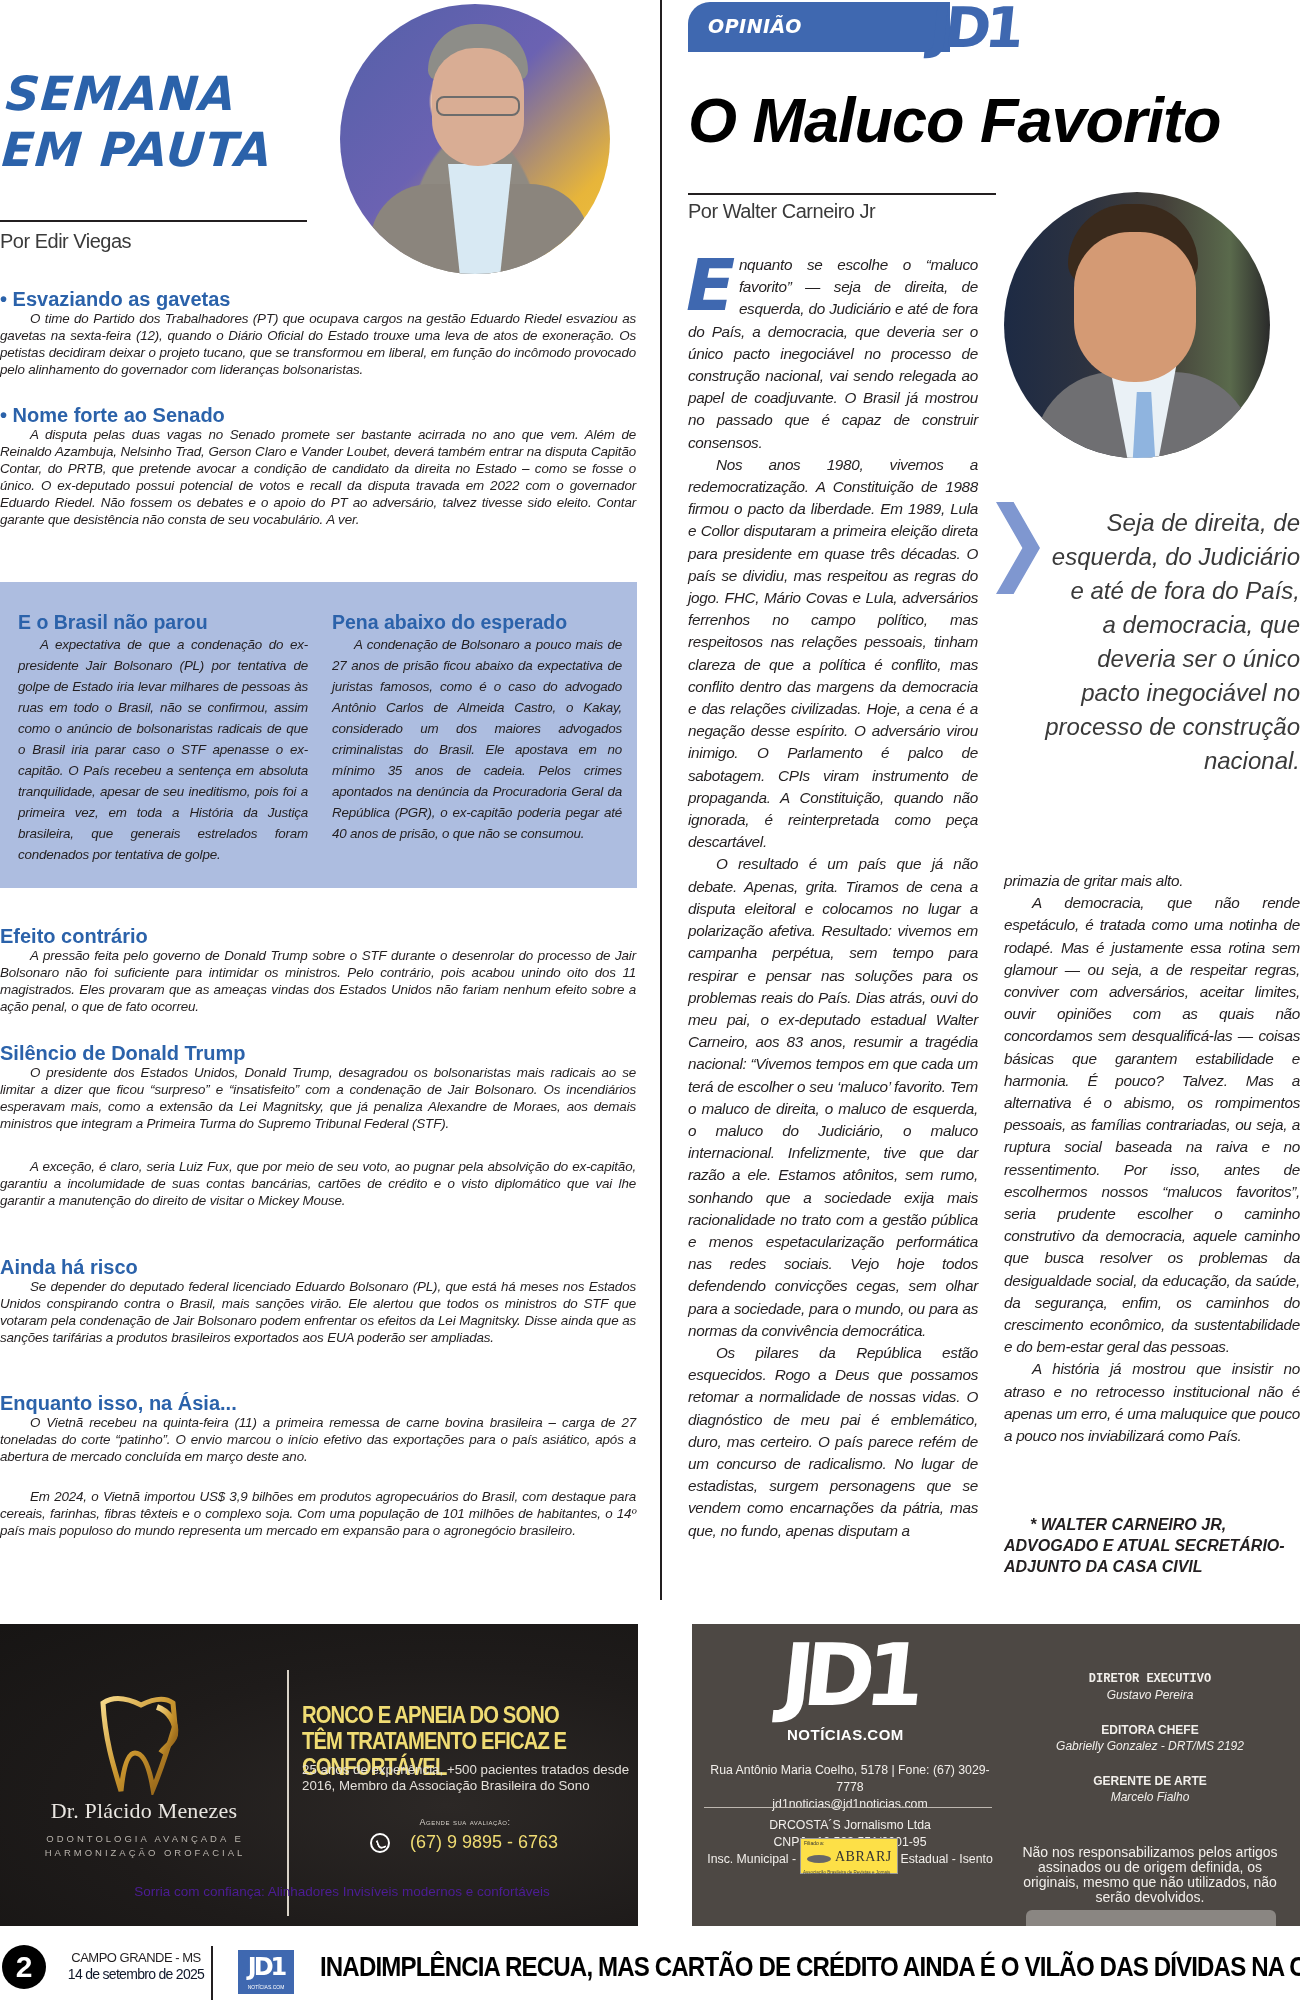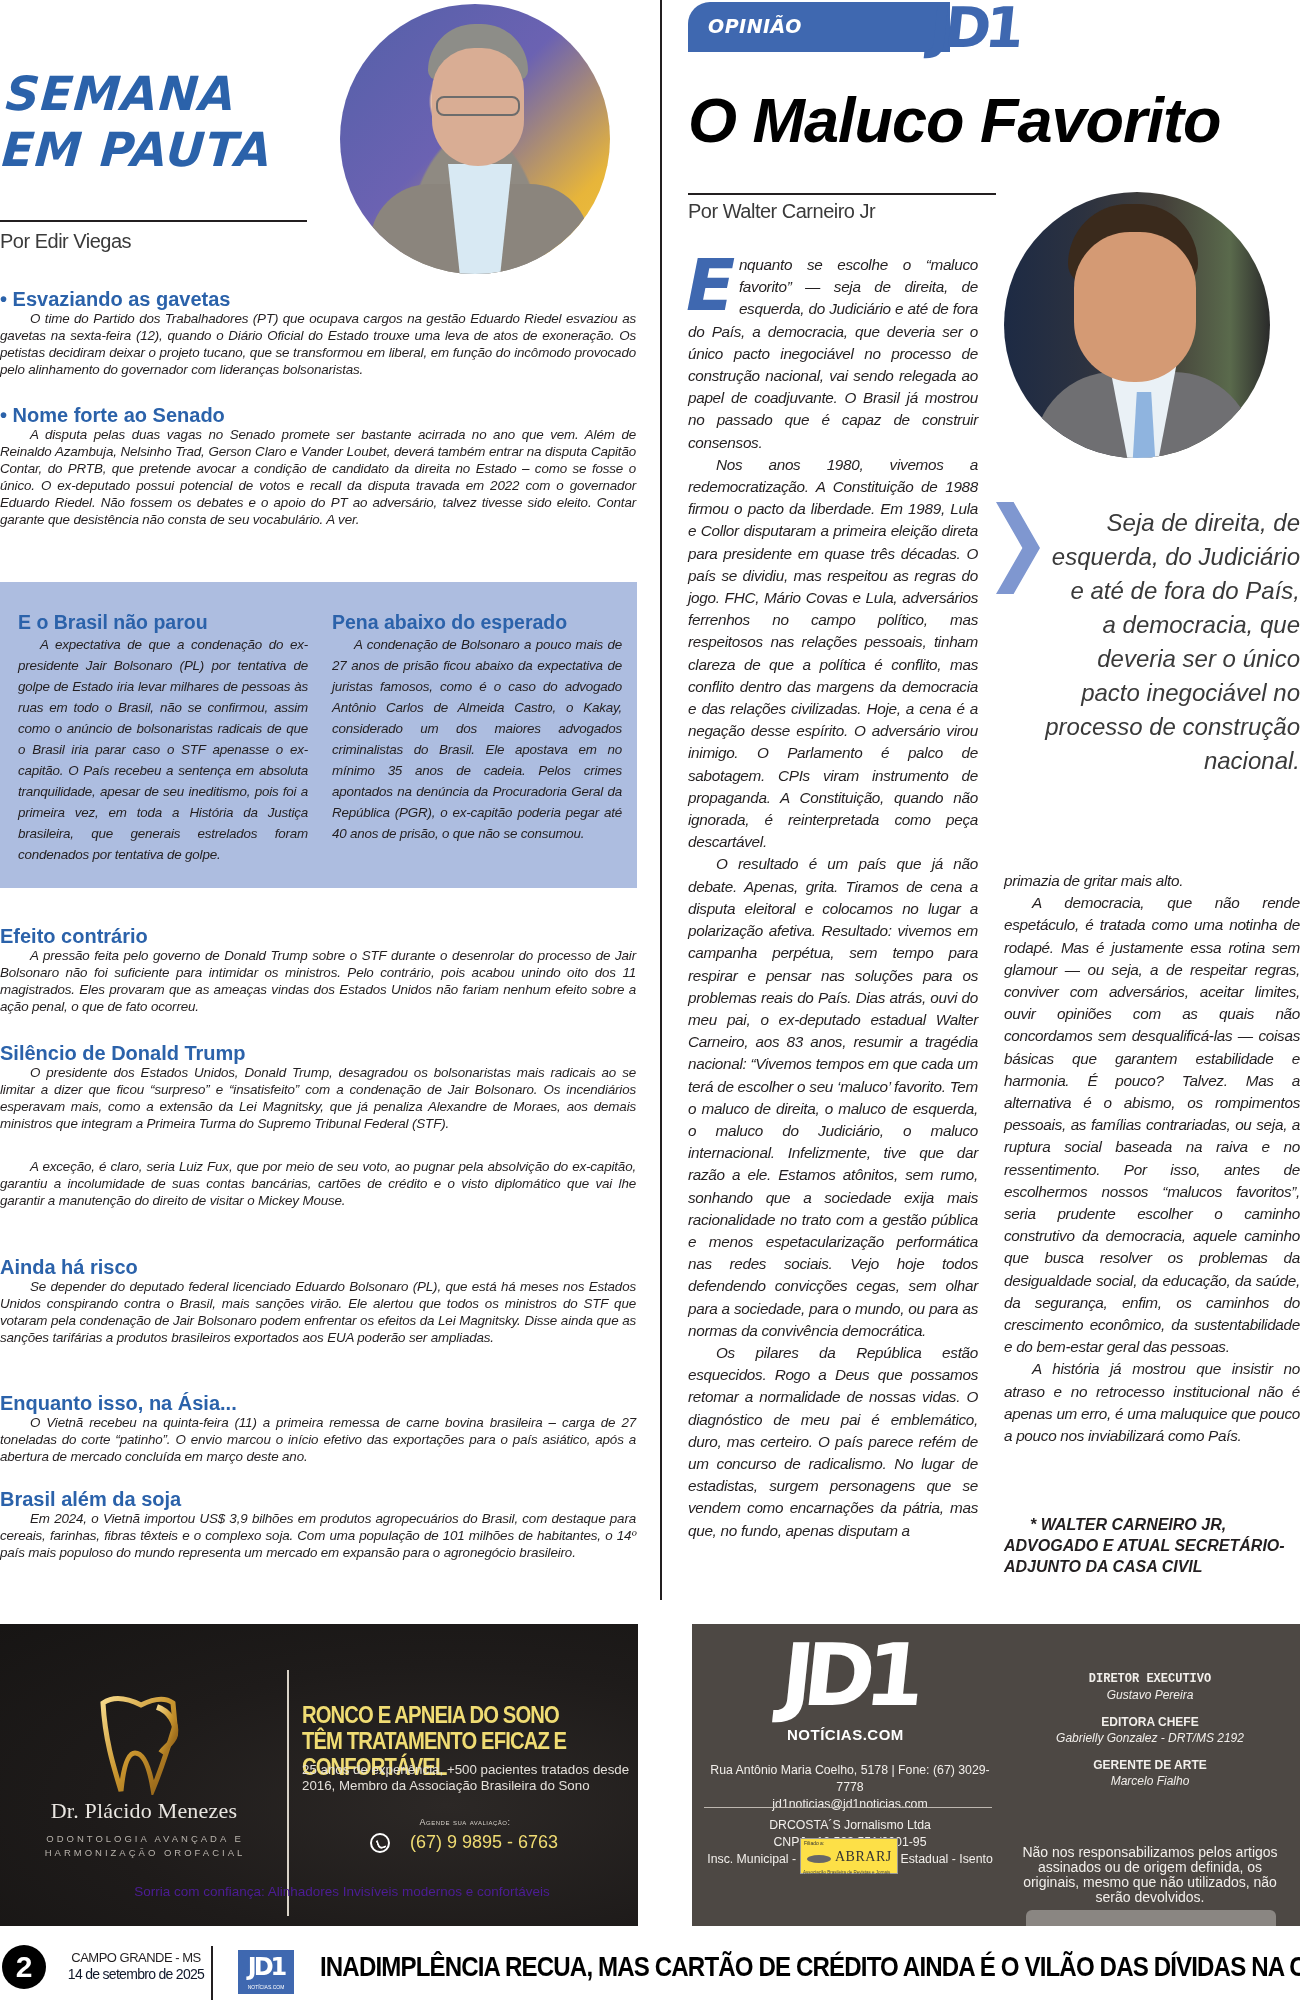--- a/index.html
+++ b/index.html
@@ -93,21 +93,21 @@
   .jd1-info { left: 700px; top: 1762px; width: 300px; text-align: center; color: #f2efeb; font-family: "Liberation Sans Narrow","Liberation Sans", sans-serif; font-size: 12.3px; line-height: 17px; }
   .jd1-rule { left: 704px; top: 1807px; width: 288px; height: 1px; background: #bdb7b0; }
   .jd1-company { left: 700px; top: 1817px; width: 300px; text-align: center; color: #f2efeb; font-family: "Liberation Sans Narrow","Liberation Sans", sans-serif; font-size: 12.3px; line-height: 17px; }
   .abrarj-badge { left: 800px; top: 1838px; width: 98px; height: 36px; background: #fde047; border: 1px solid #999; }
   .abrarj-badge .tiny { position: absolute; left: 3px; top: 1px; font-size: 5px; color: #333; }
   .abrarj-badge .name { position: absolute; left: 34px; top: 10px; font-family: "Liberation Serif", serif; font-size: 14px; color: #333; letter-spacing: 0.5px; }
   .abrarj-badge .fish { position: absolute; left: 6px; top: 16px; width: 24px; height: 8px; border-radius: 50%; background: #666; }
   .abrarj-badge .sub { position: absolute; left: 2px; top: 31px; font-size: 4.5px; color: #444; white-space: nowrap; }
 
   .staff { left: 1020px; top: 1668px; width: 260px; text-align: center; color: #f2efeb; font-family: "Liberation Sans Narrow","Liberation Sans", sans-serif; }
-  .staff .role { font-weight: bold; font-size: 12px; line-height: 15px; margin-top: 12px; }
+  .staff .role { font-weight: bold; font-size: 12px; line-height: 15px; margin-top: 20px; }
   .staff .role:first-child { margin-top: 4px; font-family: Liberation Mono, monospace; }
   .staff .person { font-style: italic; font-size: 12px; line-height: 16px; }
   .disclaimer { left: 1020px; top: 1845px; width: 260px; text-align: center; color: #f2efeb; font-family: "Liberation Sans Narrow","Liberation Sans", sans-serif; font-size: 14px; line-height: 15px; }
   .grey-tab { left: 1026px; top: 1910px; width: 250px; height: 16px; background: #8a8682; border-radius: 6px 6px 0 0; }
 
   
   .page-number { left: 2px; top: 1945px; width: 44px; height: 44px; border-radius: 50%; background: #000; color: #fff; font-weight: bold; font-size: 30px; line-height: 44px; text-align: center; font-family: "Liberation Sans", sans-serif; }
   .footer-city { left: 66px; top: 1950px; width: 140px; text-align: center; font-size: 13px; color: #231f20; font-family: "Liberation Sans Narrow","Liberation Sans", sans-serif; letter-spacing: -0.5px; }
   .footer-date { left: 66px; top: 1966px; width: 140px; text-align: center; font-size: 14px; color: #0f172a; font-family: "Liberation Sans Narrow","Liberation Sans", sans-serif; letter-spacing: -0.7px; }
   .footer-divider { left: 211px; top: 1946px; width: 2px; height: 54px; background: #231f20; }
@@ -167,21 +167,20 @@
 </div>
 <div class="brief" style="top:1256px;">
   <h3>Ainda há risco</h3>
   <p>Se depender do deputado federal licenciado Eduardo Bolsonaro (PL), que está há meses nos Estados Unidos conspirando contra o Brasil, mais sanções virão. Ele alertou que todos os ministros do STF que votaram pela condenação de Jair Bolsonaro podem enfrentar os efeitos da Lei Magnitsky. Disse ainda que as sanções tarifárias a produtos brasileiros exportados aos EUA poderão ser ampliadas.</p>
 </div>
 <div class="brief" style="top:1392px;">
   <h3>Enquanto isso, na Ásia...</h3>
   <p>O Vietnã recebeu na quinta-feira (11) a primeira remessa de carne bovina brasileira – carga de 27 toneladas do corte “patinho”. O envio marcou o início efetivo das exportações para o país asiático, após a abertura de mercado concluída em março deste ano.</p>
 </div>
 <div class="brief" style="top:1488px;">
-  <h3>Brasil além da soja</h3>
   <p>Em 2024, o Vietnã importou US$ 3,9 bilhões em produtos agropecuários do Brasil, com destaque para cereais, farinhas, fibras têxteis e o complexo soja. Com uma população de 101 milhões de habitantes, o 14º país mais populoso do mundo representa um mercado em expansão para o agronegócio brasileiro.</p>
 </div>
 
 <div class="abs column-divider"></div>
 
 <div class="abs opiniao-band"></div>
 <div class="abs opiniao-label">OPINIÃO</div>
 <div class="abs jd1-top">JD1</div>
 <h1 class="abs main-title">O Maluco Favorito</h1>
 <div class="abs title-rule"></div>

